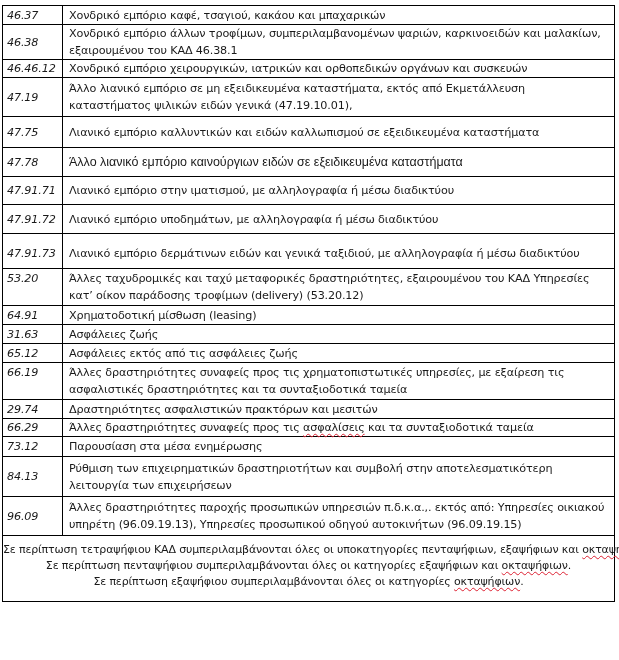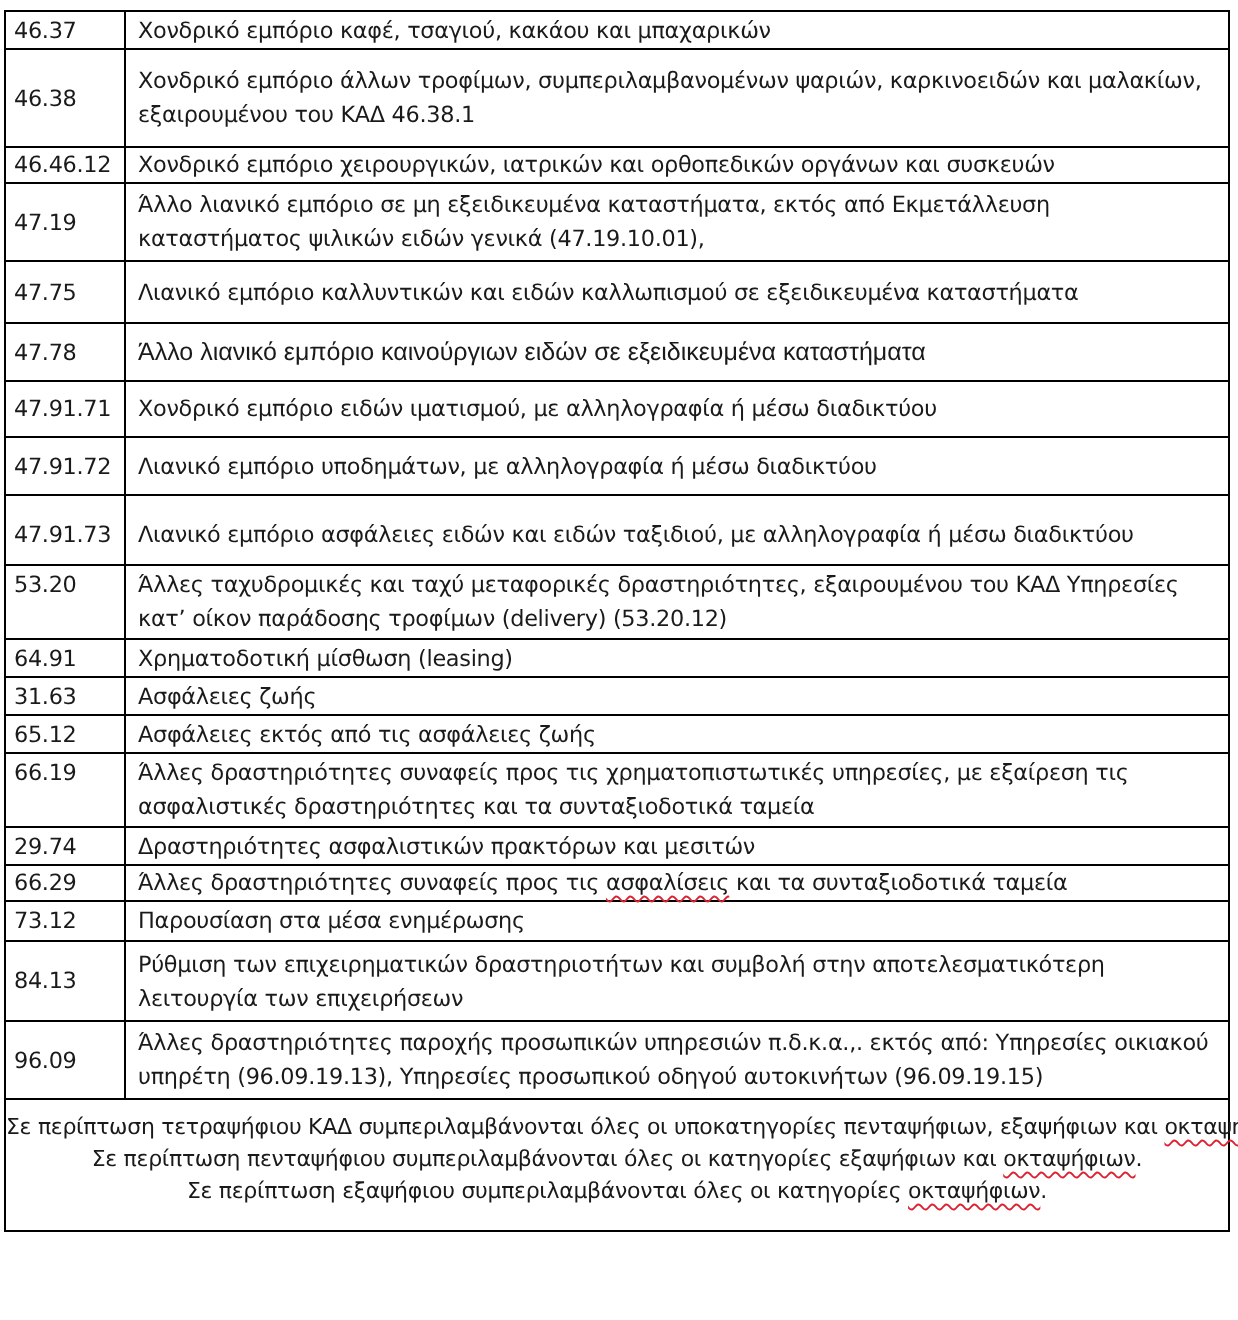--- a/index.html
+++ b/index.html
@@ -28,20 +28,21 @@
       font-size: 11.2px;
       line-height: 17px;
       padding: 0 5px;
       vertical-align: middle;
       letter-spacing: -0.15px;
     }
     .kad-table td.code {
       width: 50px;
       padding-left: 4px;
       white-space: nowrap;
+      font-style: italic;
     }
     .kad-table td.desc {
       padding-left: 6px;
     }
     .desc.alt-font {
       font-family: "Liberation Sans", sans-serif;
       font-size: 12.5px;
       letter-spacing: 0;
     }
     .note-cell {
@@ -64,21 +65,21 @@
 <table class="kad-table">
   <colgroup>
       <col style="width:60px">
       <col>
     </colgroup>
   <tbody>
     <tr style="height:19px">
       <td class="code">46.37</td>
       <td class="desc">Χονδρικό εμπόριο καφέ, τσαγιού, κακάου και μπαχαρικών</td>
     </tr>
-    <tr style="height:49px">
+    <tr style="height:35px">
       <td class="code">46.38</td>
       <td class="desc">Χονδρικό εμπόριο άλλων τροφίμων, συμπεριλαμβανομένων ψαριών, καρκινοειδών και μαλακίων, εξαιρουμένου του ΚΑΔ 46.38.1</td>
     </tr>
     <tr style="height:18px">
       <td class="code">46.46.12</td>
       <td class="desc">Χονδρικό εμπόριο χειρουργικών, ιατρικών και ορθοπεδικών οργάνων και συσκευών</td>
     </tr>
     <tr style="height:39px">
       <td class="code">47.19</td>
       <td class="desc">Άλλο λιανικό εμπόριο σε μη εξειδικευμένα καταστήματα, εκτός από Εκμετάλλευση καταστήματος ψιλικών ειδών γενικά (47.19.10.01),</td>
@@ -86,29 +87,29 @@
     <tr style="height:31px">
       <td class="code">47.75</td>
       <td class="desc">Λιανικό εμπόριο καλλυντικών και ειδών καλλωπισμού σε εξειδικευμένα καταστήματα</td>
     </tr>
     <tr style="height:29px">
       <td class="code">47.78</td>
       <td class="desc alt-font">Άλλο λιανικό εμπόριο καινούργιων ειδών σε εξειδικευμένα καταστήματα</td>
     </tr>
     <tr style="height:28px">
       <td class="code">47.91.71</td>
-      <td class="desc">Χονδρικό εμπόριο ειδών ιματισμού, με αλληλογραφία ή μέσω διαδικτύου</td>
+      <td class="desc">Λιανικό εμπόριο στην ιματισμού, με αλληλογραφία ή μέσω διαδικτύου</td>
     </tr>
     <tr style="height:29px">
       <td class="code">47.91.72</td>
       <td class="desc">Λιανικό εμπόριο υποδημάτων, με αλληλογραφία ή μέσω διαδικτύου</td>
     </tr>
     <tr style="height:35px">
       <td class="code" style="vertical-align:bottom;padding-bottom:6px">47.91.73</td>
-      <td class="desc" style="vertical-align:bottom;padding-bottom:6px">Λιανικό εμπόριο ασφάλειες ειδών και ειδών ταξιδιού, με αλληλογραφία ή μέσω διαδικτύου</td>
+      <td class="desc" style="vertical-align:bottom;padding-bottom:6px">Λιανικό εμπόριο δερμάτινων ειδών και γενικά ταξιδιού, με αλληλογραφία ή μέσω διαδικτύου</td>
     </tr>
     <tr style="height:37px">
       <td class="code" style="vertical-align:top;padding-top:1px">53.20</td>
       <td class="desc">Άλλες ταχυδρομικές και ταχύ μεταφορικές δραστηριότητες, εξαιρουμένου του ΚΑΔ  Υπηρεσίες κατ’ οίκον παράδοσης τροφίμων (delivery) (53.20.12)</td>
     </tr>
     <tr style="height:19px">
       <td class="code">64.91</td>
       <td class="desc">Χρηματοδοτική μίσθωση (leasing)</td>
     </tr>
     <tr style="height:19px">

